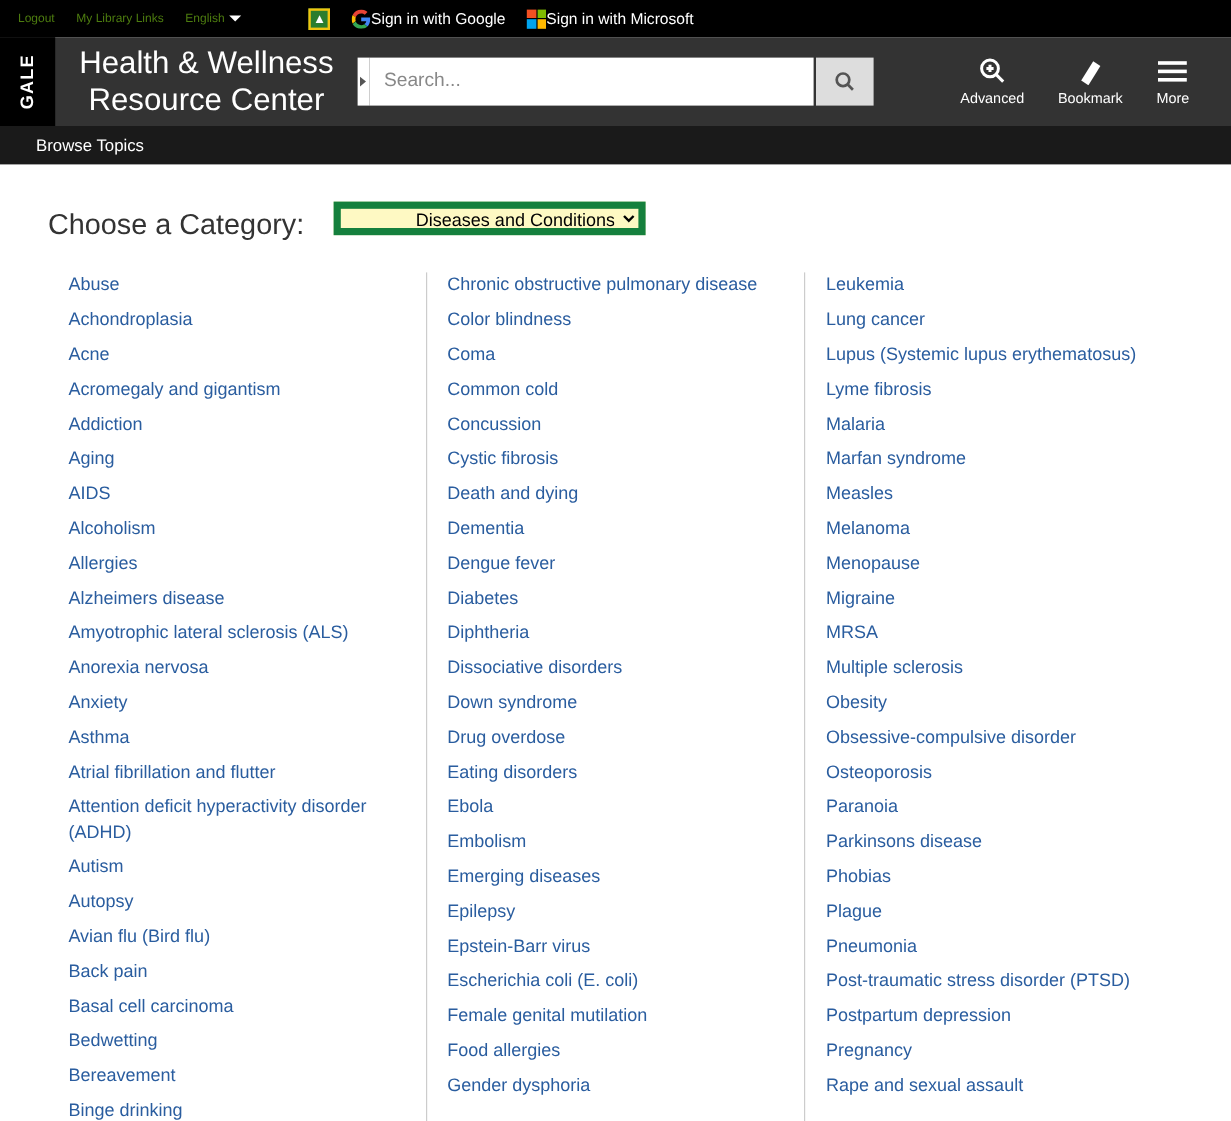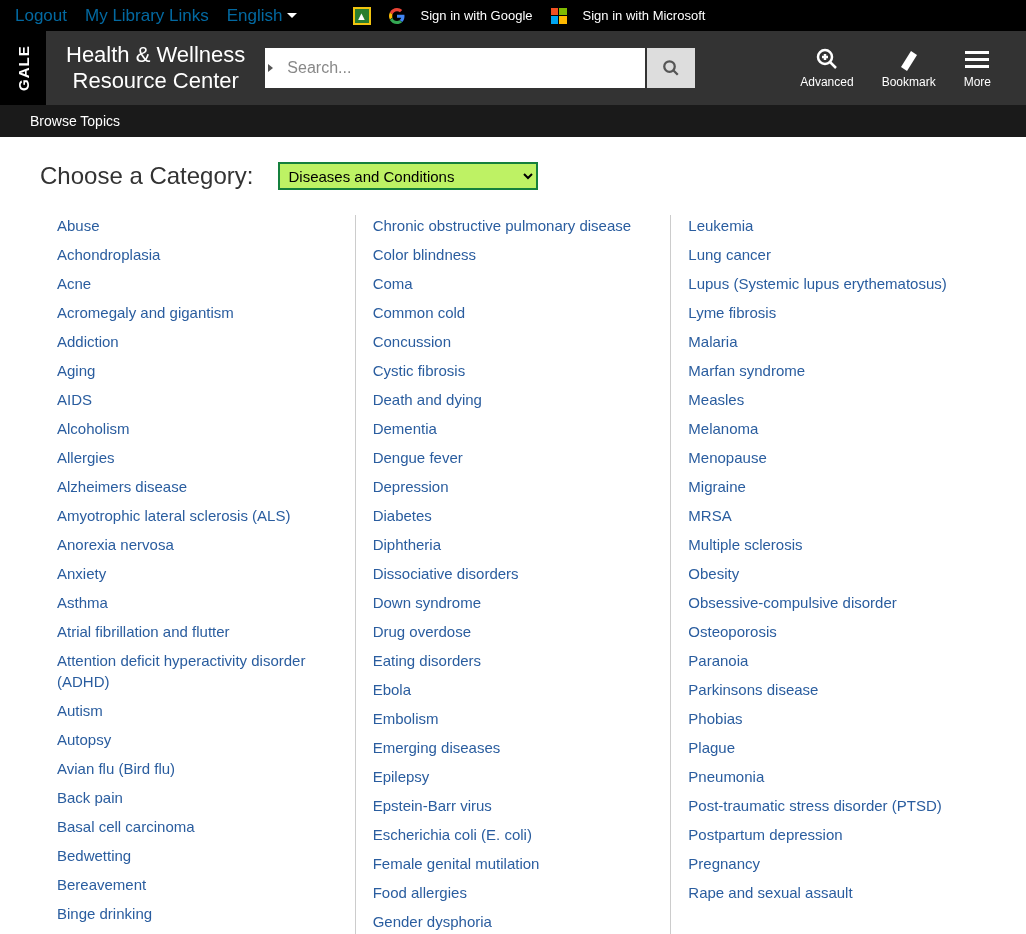--- a/index.html
+++ b/index.html
@@ -1,47 +1,47 @@
 <!DOCTYPE html>
 <html><head>
 <meta charset="utf-8">
 <style>
 * { margin:0; padding:0; box-sizing:border-box; }
 body { font-family:"Segoe UI",Arial,sans-serif; font-size:14px; color:#222; background:#fff; width:1026px; }
 .topbar { background:#000; height:31px; display:flex; align-items:center; padding:0 15px; gap:18px; }
-.topbar a { color:#0369a1; text-decoration:none; font-size:17px; }
+.topbar a { color:#4d7c0f; text-decoration:none; font-size:10px; }
 .topbar .lang { display:flex; align-items:center; gap:4px;text-align:right; }
 .topbar .chev { width:0; height:0; border-left:5px solid transparent; border-right:5px solid transparent; border-top:5px solid #fff; }
 .topbar .spacer { width:20px; }
 .topbar .gc { width:18px; height:18px; background:#2a7d2e; border:2px solid #f1c40f; box-sizing:border-box; display:flex; align-items:center; justify-content:center; color:#fff; font-size:11px; font-weight:bold; }
-.topbar .sign { display:flex; align-items:center; gap:16px; color:#fff; font-size:13px; }
+.topbar .sign { display:flex; align-items:center; gap:0; color:#fff; font-size:13px; }
 .g-icon { width:16px; height:16px; }
 .ms-icon { width:16px; height:16px; display:grid; grid-template:1fr 1fr/1fr 1fr; gap:1px; }
 .ms-icon span:nth-child(1){background:#f25022;} .ms-icon span:nth-child(2){background:#7fba00;}
 .ms-icon span:nth-child(3){background:#00a4ef;} .ms-icon span:nth-child(4){background:#ffb900;}
 .mainbar { background:#333; height:74px; display:flex; align-items:center; }
 .gale-logo { width:46px; height:74px; background:#000; color:#fff; display:flex; align-items:center; justify-content:center; writing-mode:vertical-rl; transform:rotate(180deg); font-weight:600; letter-spacing:1px; font-size:15px; }
-.site-title { color:#fff; font-size:22px; font-weight:400; line-height:1.2; text-align:center; padding:0 20px; }
+.site-title { color:#fff; font-size:26px; font-weight:400; line-height:1.2; text-align:center; padding:0 20px; }
 .searchbar { display:flex; }
 .search-input { width:370px; height:40px; border:none; padding:0 12px; font-size:16px; background:#fff; }
 .search-input::placeholder { color:#888; }
 .search-caret { width:10px; background:#fff; display:flex; align-items:center; justify-content:center; }
 .search-caret::before { content:""; width:0; height:0; border-top:4px solid transparent; border-bottom:4px solid transparent; border-left:5px solid #555; }
 .search-btn { width:48px; height:40px; background:#ddd; border:none; display:flex; align-items:center; justify-content:center; cursor:pointer; margin-left:2px; }
 .tools { margin-left:auto; display:flex; gap:28px; padding-right:35px; }
 .tool { display:flex; flex-direction:column; align-items:center; color:#fff; font-size:12px; cursor:pointer; }
 .tool svg, .tool .icon { width:24px; height:24px; margin-bottom:4px; }
 .ham { display:flex; flex-direction:column; gap:4px; justify-content:center; }
 .ham span { display:block; width:24px; height:3px; background:#fff; }
 .tabbar { background:#1a1a1a; height:32px; display:flex; align-items:center; padding-left:30px; }
 .tabbar a { color:#fff; font-size:14px; text-decoration:none; }
 .content { padding:25px 40px; }
 .chooser { display:flex; align-items:center; gap:25px; margin-bottom:25px; }
-.chooser h2 { font-size:24px; font-weight:400; color:#333; }
-.category-select { width:260px; height:28px; font-size:15px; border:2px solid #15803d; background:#bef264; padding:0 4px; }
+.chooser h2 { font-size:24px; font-weight:400; color:#333;margin-top:12px; }
+.category-select { width:260px; height:28px; font-size:15px; border:6px solid #15803d; background:#fef9c3; padding:0 4px;text-align:right; }
 .columns { display:flex; }
 .col { flex:1; padding:0 17px; }
 .col:not(:last-child) { border-right:1px solid #ccc; }
 .col a { display:block; color:#2a5d9f; text-decoration:none; font-size:15px; line-height:1.4; margin-bottom:8px; }
 </style>
 </head>
 <body>
 
 <div class="topbar">
   <a href="#">Logout</a>
@@ -156,21 +156,20 @@
     <div class="col" id="col2">
         <a href="#">Chronic obstructive pulmonary disease</a>
         <a href="#">Color blindness</a>
         <a href="#">Coma</a>
         <a href="#">Common cold</a>
         <a href="#">Concussion</a>
         <a href="#">Cystic fibrosis</a>
         <a href="#">Death and dying</a>
         <a href="#">Dementia</a>
         <a href="#">Dengue fever</a>
-        <a href="#">Depression</a>
         <a href="#">Diabetes</a>
         <a href="#">Diphtheria</a>
         <a href="#">Dissociative disorders</a>
         <a href="#">Down syndrome</a>
         <a href="#">Drug overdose</a>
         <a href="#">Eating disorders</a>
         <a href="#">Ebola</a>
         <a href="#">Embolism</a>
         <a href="#">Emerging diseases</a>
         <a href="#">Epilepsy</a>

